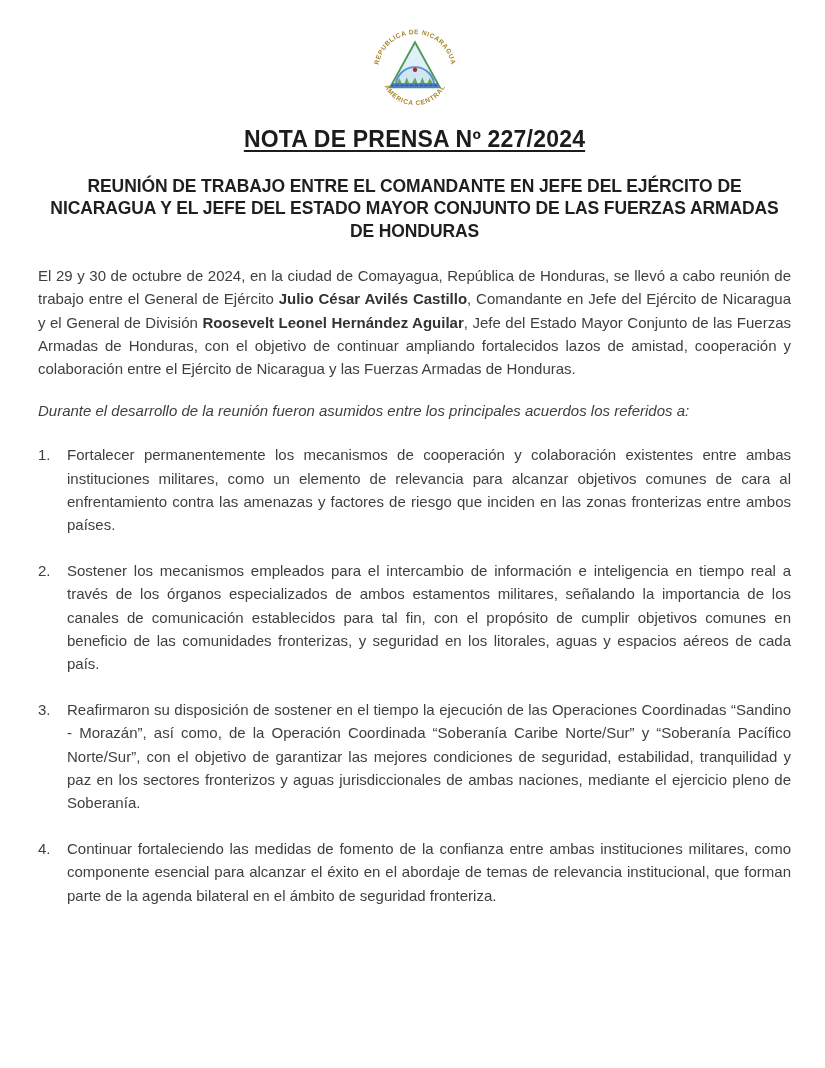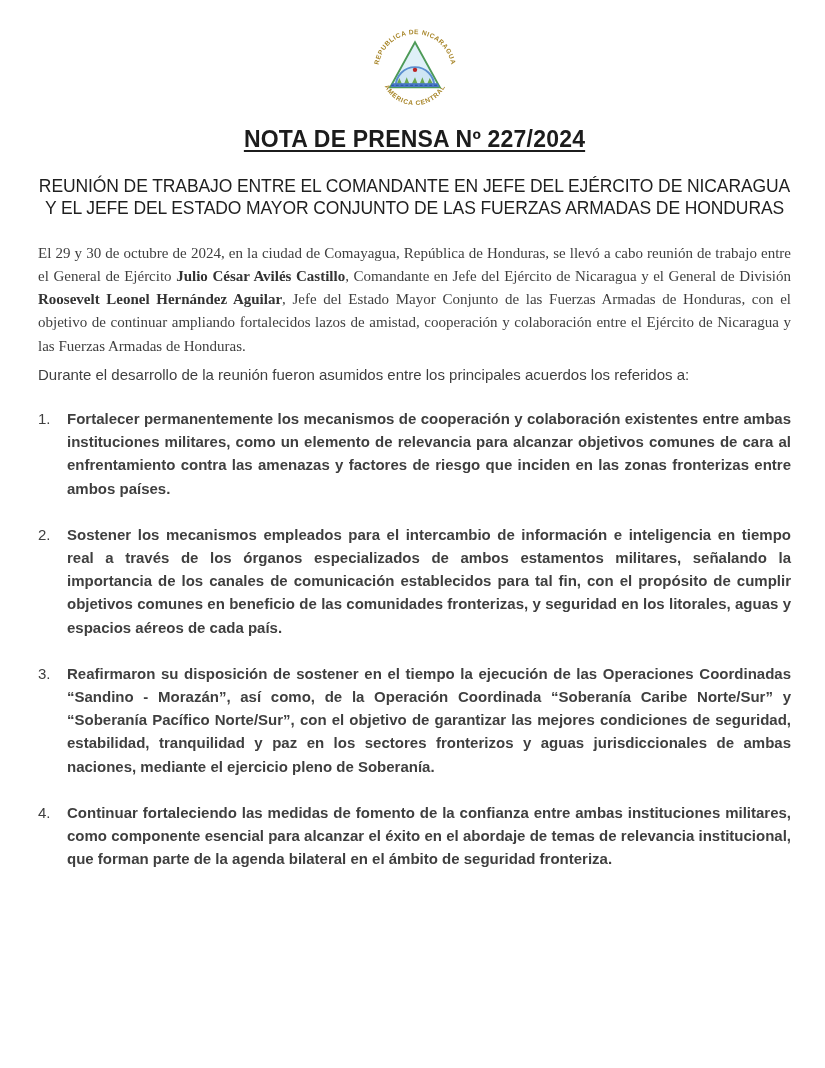--- a/index.html
+++ b/index.html
@@ -40,48 +40,47 @@
     font-weight: bold;
     color: #1c1c1c;
     text-decoration: underline;
     text-underline-offset: 3px;
     letter-spacing: 0.2px;
   }
   .headline {
     margin: 22px auto 0 auto;
     max-width: 762px;
     font-size: 17.5px;
-    font-weight: normal;
+    font-weight: bold;
     line-height: 1.28;
     color: #1f1f1f;
     text-align: center;
     letter-spacing: -0.1px;
   }
   .body-text {
     font-size: 15px;
     line-height: 23.2px;
     text-align: justify;
     color: #3f3f3f;
   }
-  .para1 { margin: 22px 0 4px 0; font-family: Liberation Serif, serif; }
+  .para1 { margin: 22px 0 4px 0; }
   .para1 b, .bold-name { font-weight: bold; color: #333333; }
-  .intro { margin: 5px 0 0 0; }
+  .intro { margin: 19px 0 0 0; font-style: italic; }
   .agreements { margin: 21px 0 0 0; }
   .agreement {
     display: flex;
     margin-bottom: 23px;
   }
   .agreement .num {
     flex: 0 0 29px;
     text-align: left;
   }
   .agreement .txt {
     flex: 1;
     text-align: justify;
-    font-weight: bold;
   }
 </style>
 </head>
 <body>
 
 <div class="page">
 
   <div class="header">
 
     <div class="emblem-wrap">

